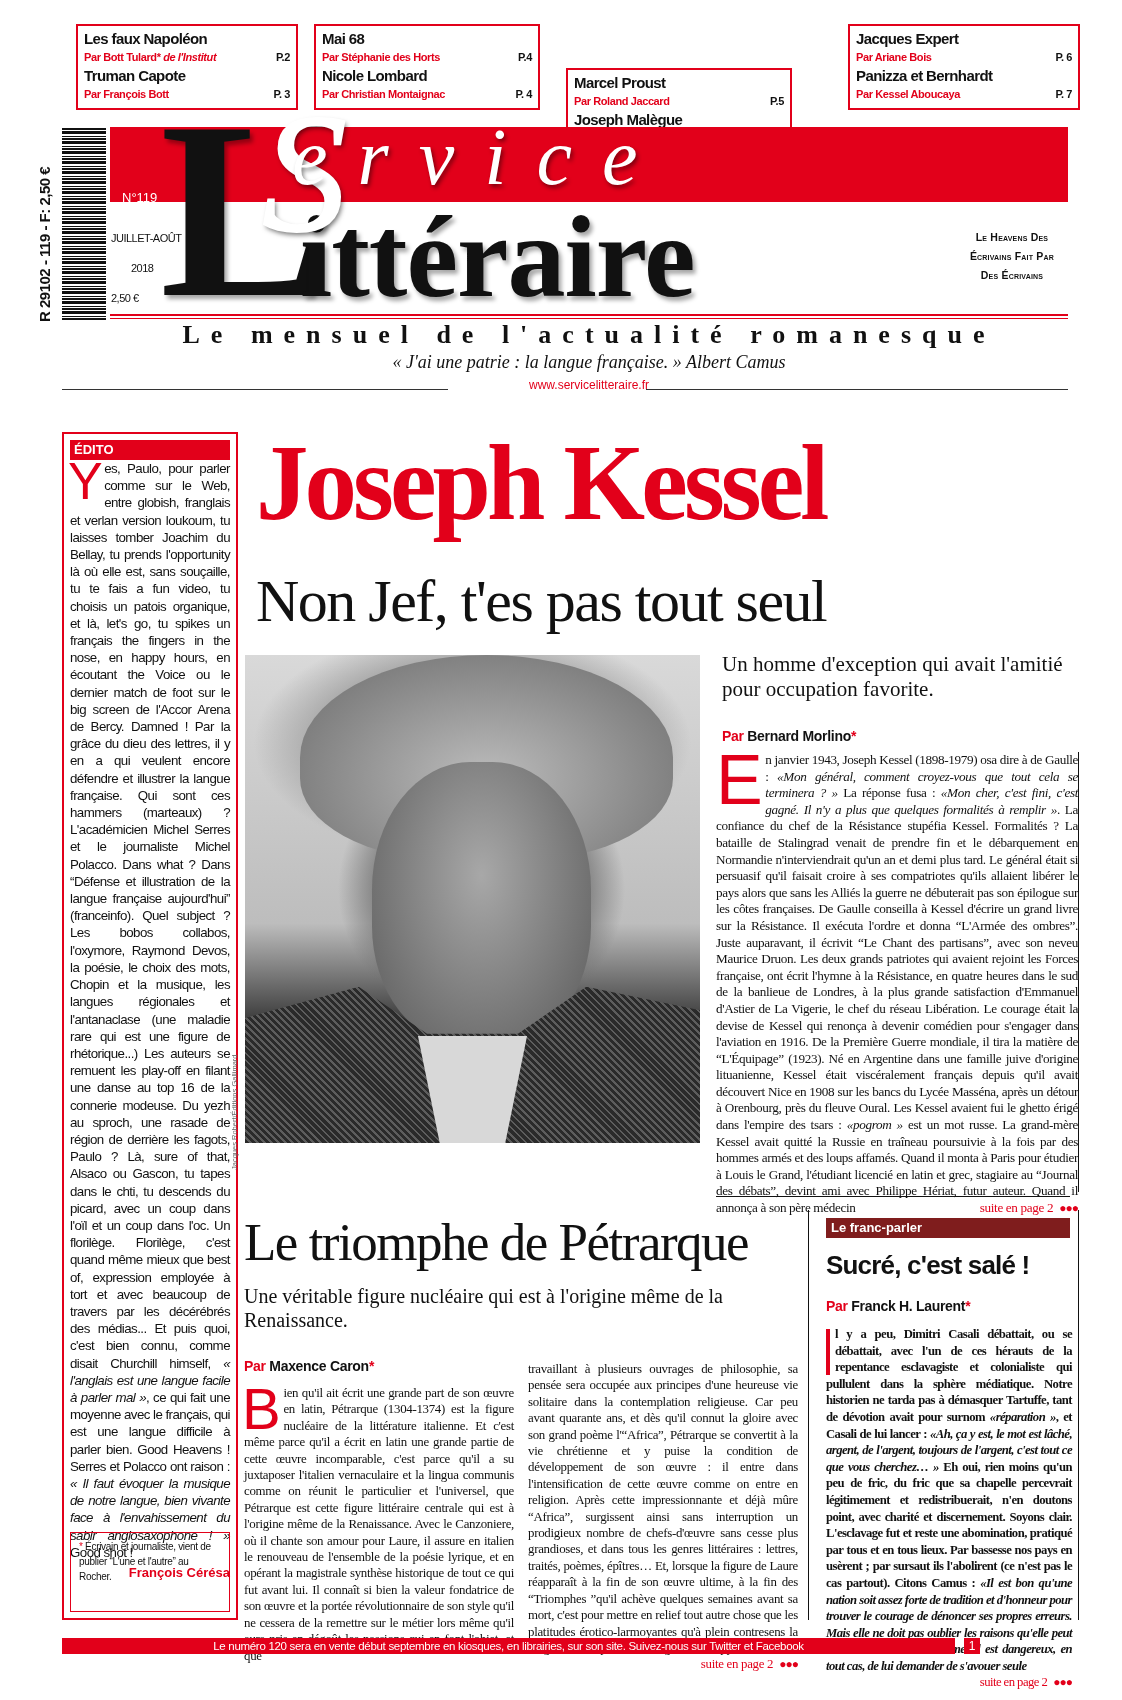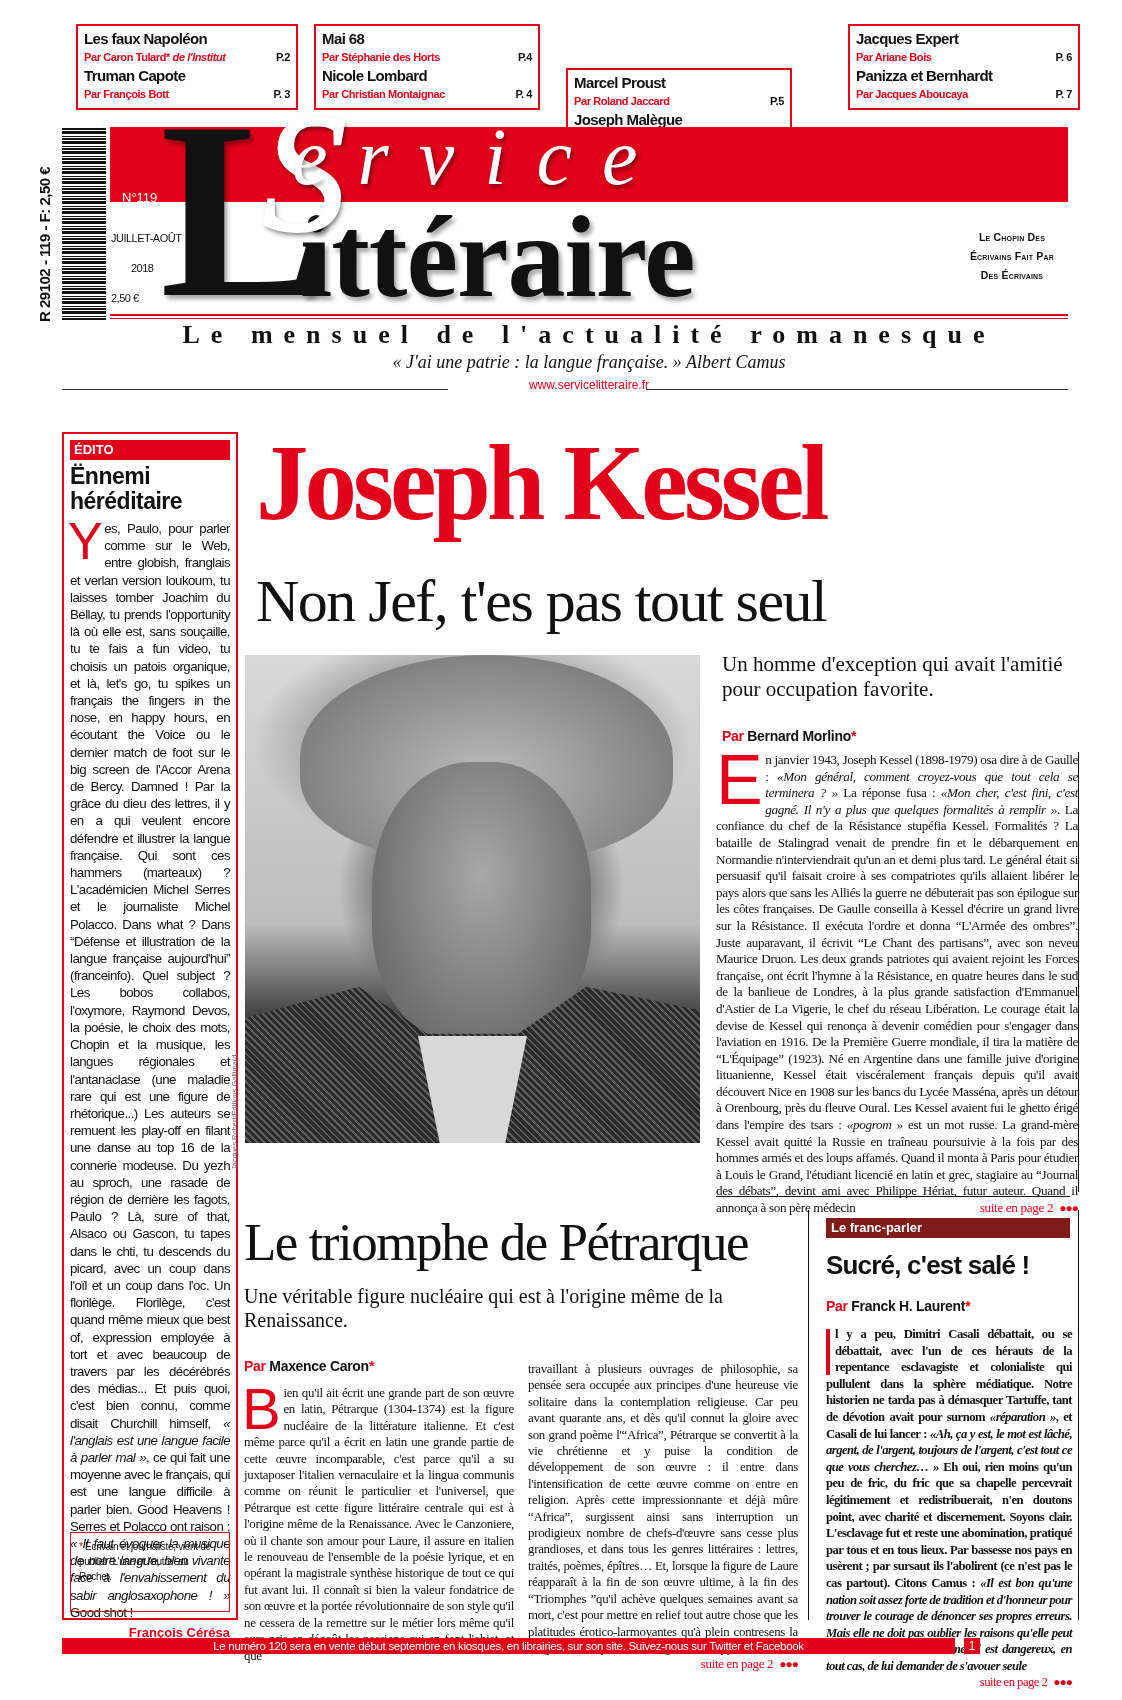--- a/index.html
+++ b/index.html
@@ -97,21 +97,21 @@
   
   .footer-bar { position: absolute; left: 62px; top: 1638px; width: 893px; height: 16px; background: #e2001a; color: #fff; font-family: "Liberation Sans", sans-serif; font-size: 11.5px; line-height: 16px; text-align: center; letter-spacing: -0.3px; }
   .page-num { position: absolute; left: 964px; top: 1638px; width: 16px; height: 16px; background: #e2001a; color: #fff; font-family: "Liberation Sans", sans-serif; font-size: 12px; line-height: 16px; text-align: center; }
 </style>
 </head>
 <body>
 
 <div class="teaser" style="left:76px;width:222px;">
   <div class="t-title">Les faux Napoléon</div>
   <div class="t-row">
-      <span class="t-author"><span>Par Caron Tulard*</span><i> de l'Institut</i></span>
+      <span class="t-author"><span>Par Bott Tulard*</span><i> de l'Institut</i></span>
       <span class="t-page">P.2</span>
     </div>
   <div class="t-title">Truman Capote</div>
   <div class="t-row">
       <span class="t-author">Par François Bott</span>
       <span class="t-page">P. 3</span>
     </div>
 </div>
 <div class="teaser" style="left:314px;width:226px;">
   <div class="t-title">Mai 68</div>
@@ -138,21 +138,21 @@
     </div>
 </div>
 <div class="teaser" style="left:848px;width:232px;">
   <div class="t-title">Jacques Expert</div>
   <div class="t-row">
       <span class="t-author">Par Ariane Bois</span>
       <span class="t-page">P. 6</span>
     </div>
   <div class="t-title">Panizza et Bernhardt</div>
   <div class="t-row">
-      <span class="t-author">Par Jacques Aboucaya</span>
+      <span class="t-author">Par Kessel Aboucaya</span>
       <span class="t-page">P. 7</span>
     </div>
 </div>
 
 <div class="barcode"></div>
 <div class="barcode-code">R 29102 - 119 - F: 2,50 €</div>
 <div class="redband"></div>
 <div class="mast-rule1"></div>
 <div class="mast-rule2"></div>
 <div class="issue-no">N°119</div>
@@ -161,33 +161,32 @@
 <div class="issue-meta" style="top:292px;">2,50 €</div>
 
 <div>
   <div class="logo-L">L</div>
   <div class="logo-rest">ittéraire</div>
   <div class="logo-S">S</div>
   <div class="logo-service">ervice</div>
 </div>
 
 <div class="journal-tag">
-  <div>Le Chopin Des</div>
+  <div>Le Heavens Des</div>
   <div>Écrivains Fait Par</div>
   <div>Des Écrivains</div>
 </div>
 <div class="tagline">Le mensuel de l'actualité romanesque</div>
 <div class="motto">« J'ai une patrie : la langue française. » Albert Camus</div>
 <div class="site-url">www.servicelitteraire.fr</div>
 <div class="under-rule-l"></div>
 <div class="under-rule-r"></div>
 
 <div class="edito">
   <div class="edito-label">ÉDITO</div>
-  <div class="edito-title">Ënnemi héréditaire</div>
   <div class="edito-body"><span class="drop">Y</span><span>es, Paulo, pour parler comme sur le Web, entre globish, franglais et verlan version loukoum, tu laisses tomber Joachim du Bellay, tu prends l'opportunity là où elle est, sans souçaille, tu te fais a fun video, tu choisis un patois organique, et là, let's go, tu spikes un français the fingers in the nose, en happy hours, en écoutant the Voice ou le dernier match de foot sur le big screen de l'Accor Arena de Bercy. Damned ! Par la grâce du dieu des lettres, il y en a qui veulent encore défendre et illustrer la langue française. Qui sont ces hammers (marteaux) ? L'académicien Michel Serres et le journaliste Michel Polacco. Dans what ? Dans “Défense et illustration de la langue française aujourd'hui” (franceinfo). Quel subject ? Les bobos collabos, l'oxymore, Raymond Devos, la poésie, le choix des mots, Chopin et la musique, les langues régionales et l'antanaclase (une maladie rare qui est une figure de rhétorique...) Les auteurs se remuent les play-off en filant une danse au top 16 de la connerie modeuse. Du yezh au sproch, une rasade de région de derrière les fagots, Paulo ? Là, sure of that, Alsaco ou Gascon, tu tapes dans le chti, tu descends du picard, avec un coup dans l'oïl et un coup dans l'oc. Un florilège. Florilège, c'est quand même mieux que best of, expression employée à tort et avec beaucoup de travers par les décérébrés des médias... Et puis quoi, c'est bien connu, comme disait Churchill himself, </span><i>« l'anglais est une langue facile à parler mal »</i><span>, ce qui fait une moyenne avec le français, qui est une langue difficile à parler bien. Good Heavens ! Serres et Polacco ont raison : </span><i>« Il faut évoquer la musique de notre langue, bien vivante face à l'envahissement du sabir anglosaxophone ! »</i><span> Good shot !</span></div>
   <div class="edito-sign">François Cérésa</div>
   <div class="edito-note"><span class="ast">*</span><span> Écrivain et journaliste, vient de publier “L'une et l'autre” au Rocher.</span></div>
 </div>
 
 <div class="kessel">Joseph Kessel</div>
 <div class="kessel-sub">Non Jef, t'es pas tout seul</div>
 
 <div class="photo" aria-label="Portrait photograph of Joseph Kessel">
   <div class="hair"></div>

